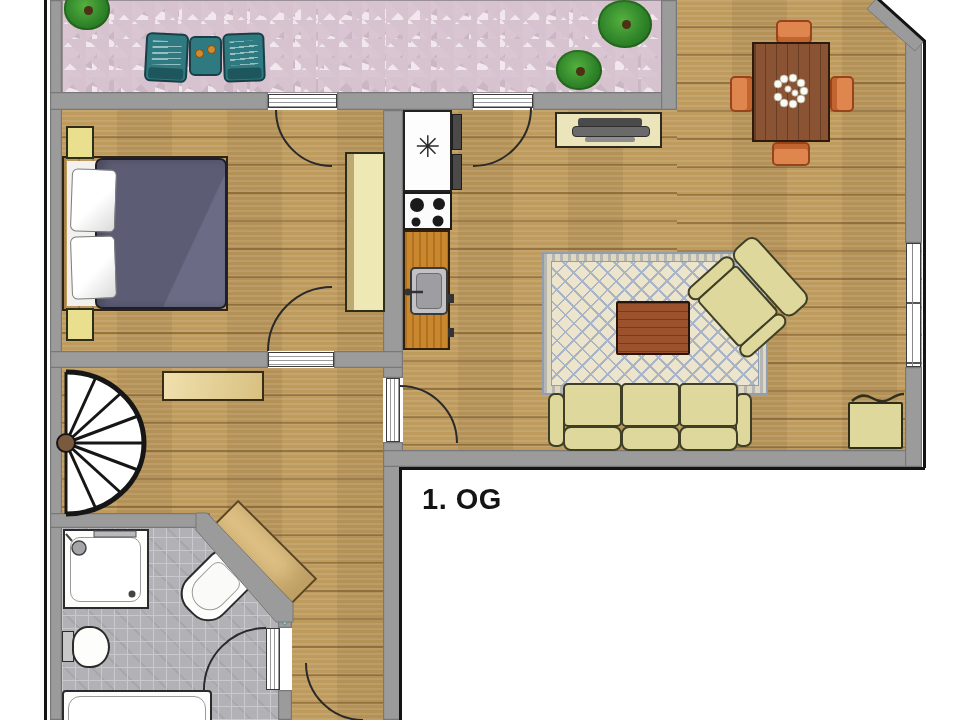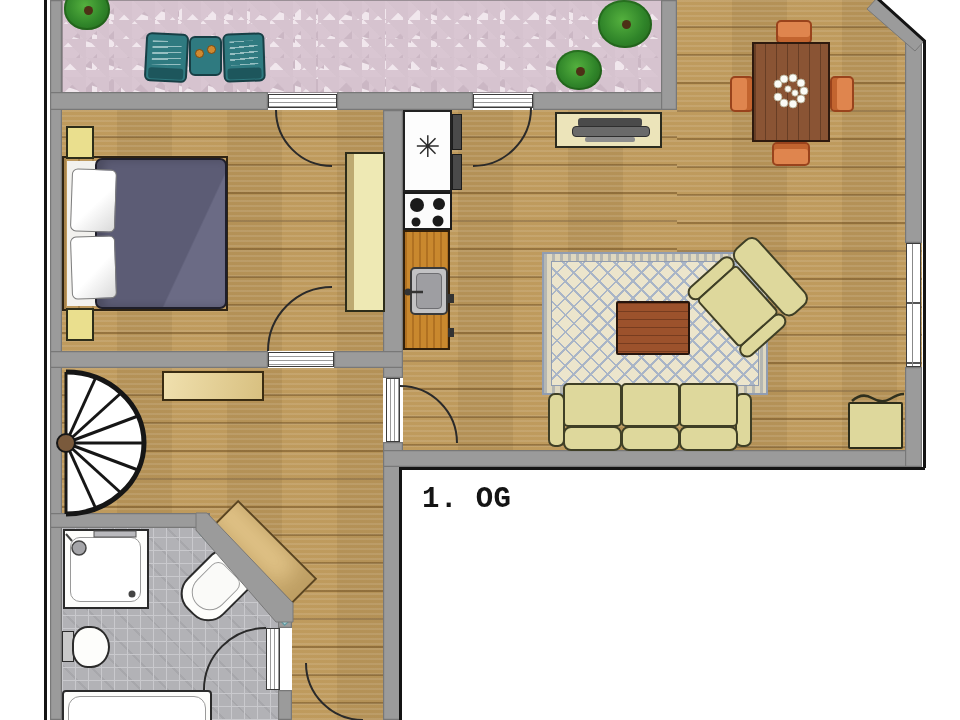--- a/index.html
+++ b/index.html
@@ -43,21 +43,21 @@
   .teal{background:#2f7a80;border:2px solid #173f45;border-radius:6px;}
   .teal .stripes{position:absolute;left:5px;right:5px;top:6px;bottom:15px;
     background:repeating-linear-gradient(176deg, rgba(235,248,248,.55) 0 1.5px, transparent 1.5px 6px);}
   .teal .bar{position:absolute;left:2px;right:2px;bottom:1px;height:11px;background:rgba(8,42,48,.45);border-radius:3px;}
   .plant{border-radius:48% 52% 50% 50%;
     background:radial-gradient(circle at 45% 42%, #54b03e 0%, #2f8429 55%, #226018 100%);
     box-shadow:inset 0 0 0 2px rgba(16,60,12,.35);}
   .plant:after{content:"";position:absolute;left:44%;top:42%;width:9px;height:9px;border-radius:50%;background:#4d3016;}
   .whitefix{background:#fdfdfb;border:2.5px solid #2b2b2b;}
 
-  #label-area{background:#fff;border-top:3px solid #141414;border-left:3px solid #141414;font-family:Liberation Mono, monospace;}
+  #label-area{background:#fff;border-top:3px solid #141414;border-left:3px solid #141414;}
   #floor-label{position:absolute;left:20px;top:13px;font-size:29px;font-weight:700;color:#141414;letter-spacing:.5px;}
   #freezer-sym{position:absolute;left:0;right:0;top:20px;text-align:center;font-size:30px;color:#2b2b2b;line-height:30px;}
   svg.overlay{position:absolute;left:0;top:0;pointer-events:none;}
 </style>
 </head>
 <body>
 
 <div id="plan">
 
   <div class="stone" style="left:62px;top:0;width:601px;height:93px;"></div>

